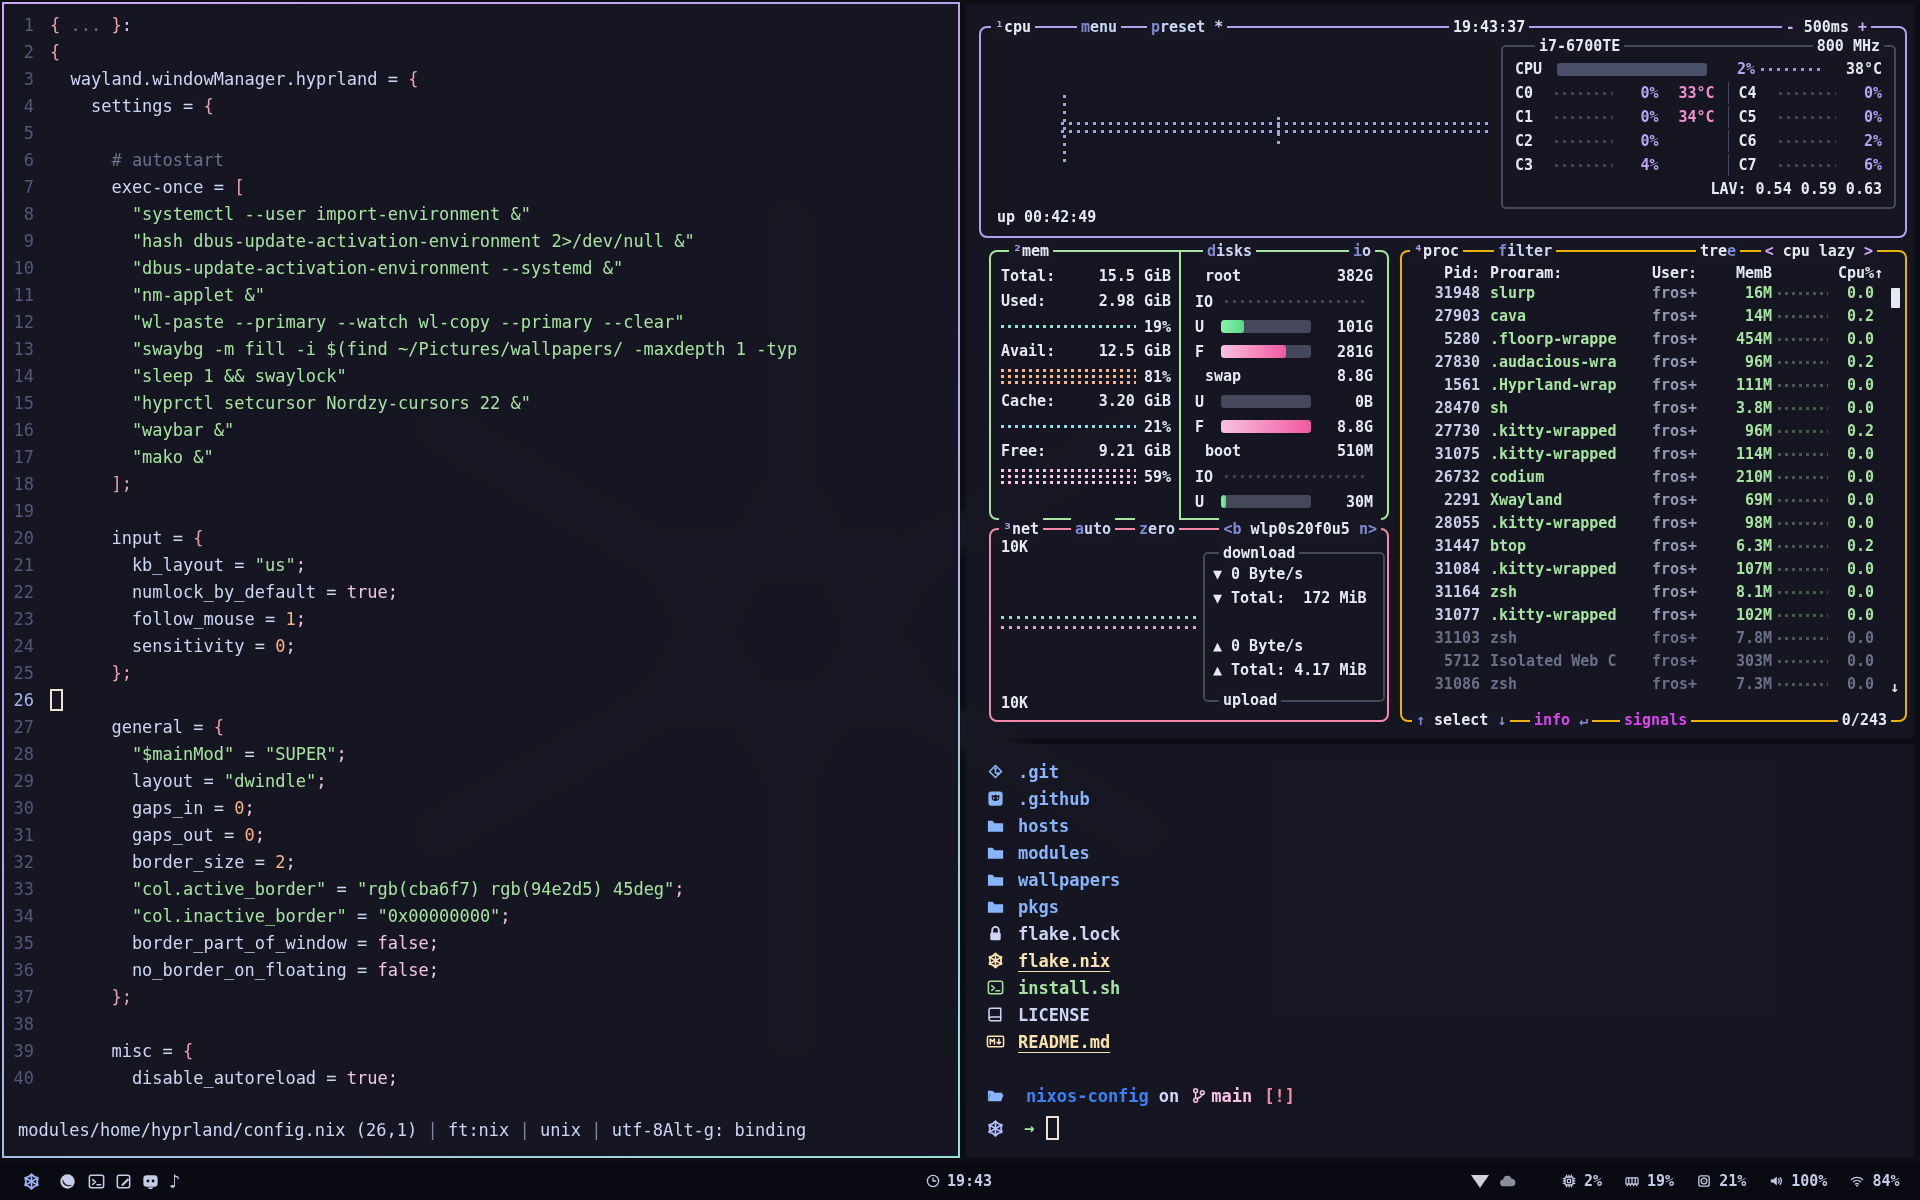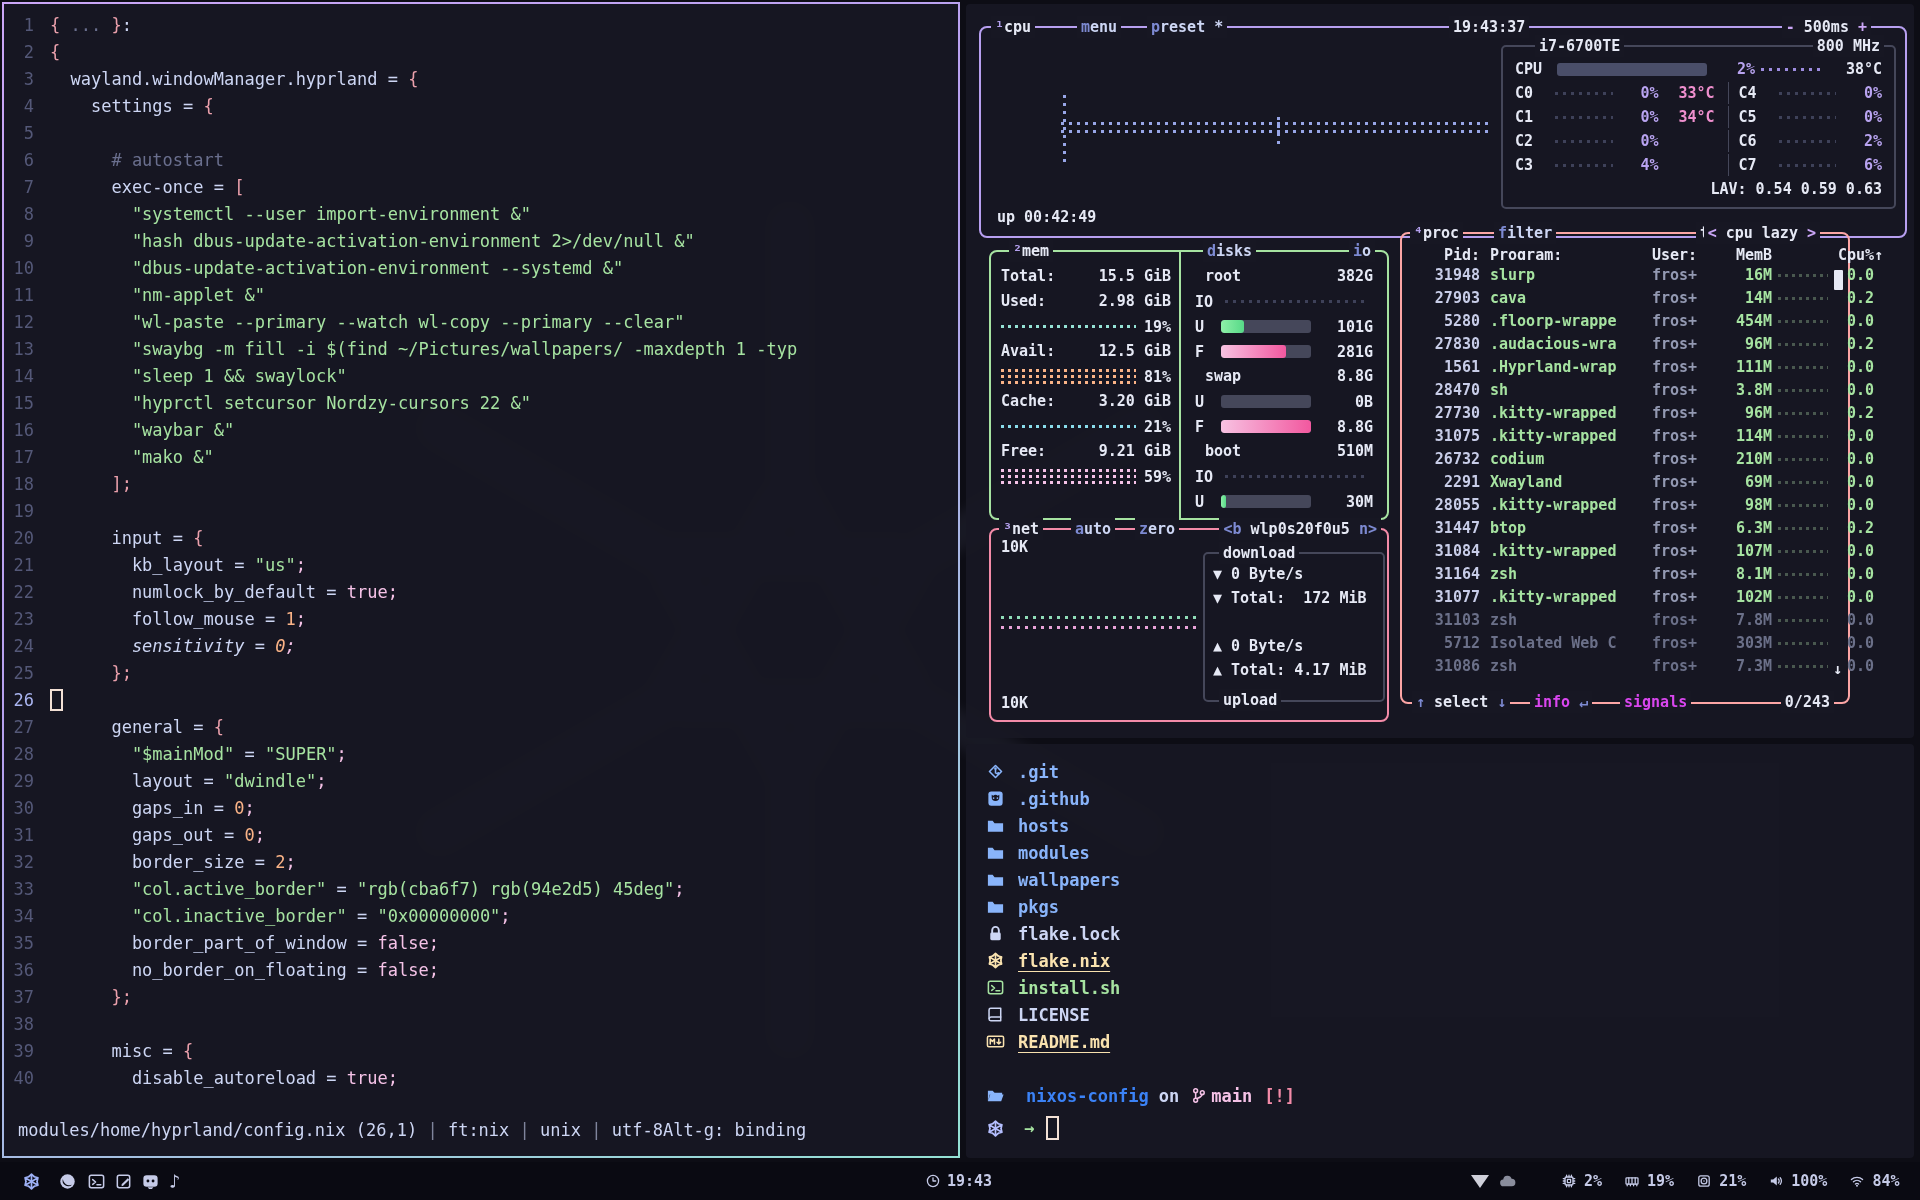--- a/index.html
+++ b/index.html
@@ -70,21 +70,21 @@
   .fill-green { background:linear-gradient(90deg,#8ef0a8,#57d988); }
   .fill-pink  { background:linear-gradient(90deg,#f7c2e2,#f2589f); }
   .dk-val { width:54px; text-align:right; }
 
   #net-box { left:23px; top:524px; width:400px; height:194px; border:2px solid #f38ba8; }
   #net-sub { position:absolute; left:212px; top:22px; width:182px; height:150px; border:2px solid #45475a; border-radius:5px; padding:8px 10px 0 8px; color:#e6e9f5; }
   .net-row { height:24px; line-height:24px; white-space:pre; }
   #net-10k-top { position:absolute; left:10px; top:8px; color:#e6e9f5; }
   #net-10k-bot { position:absolute; left:10px; bottom:8px; color:#e6e9f5; }
 
-  #proc-box { left:434px; top:228px; width:450px; height:472px; border:2px solid #fca5a5; }
+  #proc-box { left:434px; top:246px; width:507px; height:472px; border:2px solid #eab308; }
   #proc-header { display:flex; height:26px; line-height:26px; color:#e6e9f5; padding:8px 26px 0 12px; margin-bottom:4px; }
   .p-pid { width:66px; text-align:right; flex:none; }
   .p-prog { width:172px; padding-left:10px; flex:none; white-space:pre; overflow:hidden; }
   .p-user { width:64px; flex:none; }
   .p-mem { width:56px; text-align:right; flex:none; }
   .p-dots { width:62px; flex:none; display:flex; align-items:center; padding:0 6px; }
   .p-dots i { flex:1; height:3px; background:repeating-linear-gradient(90deg,#49584f 0 3px,transparent 3px 7px); }
   .p-cpu { width:40px; text-align:right; flex:none; }
   .proc-row { display:flex; height:23px; line-height:23px; padding:0 26px 0 12px; font-size:15px; }
   .proc-row .p-pid { color:#c8cde8; }
@@ -143,21 +143,21 @@
       <div class="ed-line"><span class="ed-gut">14</span><span class="ed-code" style="padding-left: 8ch;"><span class="tok-s">"sleep 1 &amp;&amp; swaylock"</span></span></div>
       <div class="ed-line"><span class="ed-gut">15</span><span class="ed-code" style="padding-left: 8ch;"><span class="tok-s">"hyprctl setcursor Nordzy-cursors 22 &amp;"</span></span></div>
       <div class="ed-line"><span class="ed-gut">16</span><span class="ed-code" style="padding-left: 8ch;"><span class="tok-s">"waybar &amp;"</span></span></div>
       <div class="ed-line"><span class="ed-gut">17</span><span class="ed-code" style="padding-left: 8ch;"><span class="tok-s">"mako &amp;"</span></span></div>
       <div class="ed-line"><span class="ed-gut">18</span><span class="ed-code" style="padding-left: 6ch;"><span class="tok-p">];</span></span></div>
       <div class="ed-line"><span class="ed-gut">19</span><span class="ed-code" style="padding-left: 0ch;"></span></div>
       <div class="ed-line"><span class="ed-gut">20</span><span class="ed-code" style="padding-left: 6ch;"><span class="tok-t">input = </span><span class="tok-p">{</span></span></div>
       <div class="ed-line"><span class="ed-gut">21</span><span class="ed-code" style="padding-left: 8ch;"><span class="tok-t">kb_layout = </span><span class="tok-s">"us"</span><span class="tok-b">;</span></span></div>
       <div class="ed-line"><span class="ed-gut">22</span><span class="ed-code" style="padding-left: 8ch;"><span class="tok-t">numlock_by_default = </span><span class="tok-b">true</span><span class="tok-b">;</span></span></div>
       <div class="ed-line"><span class="ed-gut">23</span><span class="ed-code" style="padding-left: 8ch;"><span class="tok-t">follow_mouse = </span><span class="tok-n">1</span><span class="tok-b">;</span></span></div>
-      <div class="ed-line"><span class="ed-gut">24</span><span class="ed-code" style="padding-left: 8ch; font-style: italic;"><span class="tok-t">sensitivity = </span><span class="tok-n">0</span><span class="tok-b">;</span></span></div>
+      <div class="ed-line"><span class="ed-gut">24</span><span class="ed-code" style="padding-left: 8ch;"><span class="tok-t">sensitivity = </span><span class="tok-n">0</span><span class="tok-b">;</span></span></div>
       <div class="ed-line"><span class="ed-gut">25</span><span class="ed-code" style="padding-left: 6ch;"><span class="tok-p">};</span></span></div>
       <div class="ed-line"><span class="ed-gut act">26</span><span class="ed-code" style="padding-left: 0ch;"><span class="ed-cursor"></span></span></div>
       <div class="ed-line"><span class="ed-gut">27</span><span class="ed-code" style="padding-left: 6ch;"><span class="tok-t">general = </span><span class="tok-p">{</span></span></div>
       <div class="ed-line"><span class="ed-gut">28</span><span class="ed-code" style="padding-left: 8ch;"><span class="tok-s">"$mainMod"</span><span class="tok-t"> = </span><span class="tok-s">"SUPER"</span><span class="tok-b">;</span></span></div>
       <div class="ed-line"><span class="ed-gut">29</span><span class="ed-code" style="padding-left: 8ch;"><span class="tok-t">layout = </span><span class="tok-s">"dwindle"</span><span class="tok-b">;</span></span></div>
       <div class="ed-line"><span class="ed-gut">30</span><span class="ed-code" style="padding-left: 8ch;"><span class="tok-t">gaps_in = </span><span class="tok-n">0</span><span class="tok-b">;</span></span></div>
       <div class="ed-line"><span class="ed-gut">31</span><span class="ed-code" style="padding-left: 8ch;"><span class="tok-t">gaps_out = </span><span class="tok-n">0</span><span class="tok-b">;</span></span></div>
       <div class="ed-line"><span class="ed-gut">32</span><span class="ed-code" style="padding-left: 8ch;"><span class="tok-t">border_size = </span><span class="tok-n">2</span><span class="tok-b">;</span></span></div>
       <div class="ed-line"><span class="ed-gut">33</span><span class="ed-code" style="padding-left: 8ch;"><span class="tok-s">"col.active_border"</span><span class="tok-t"> = </span><span class="tok-s">"rgb(cba6f7) rgb(94e2d5) 45deg"</span><span class="tok-b">;</span></span></div>
       <div class="ed-line"><span class="ed-gut">34</span><span class="ed-code" style="padding-left: 8ch;"><span class="tok-s">"col.inactive_border"</span><span class="tok-t"> = </span><span class="tok-s">"0x00000000"</span><span class="tok-b">;</span></span></div>

